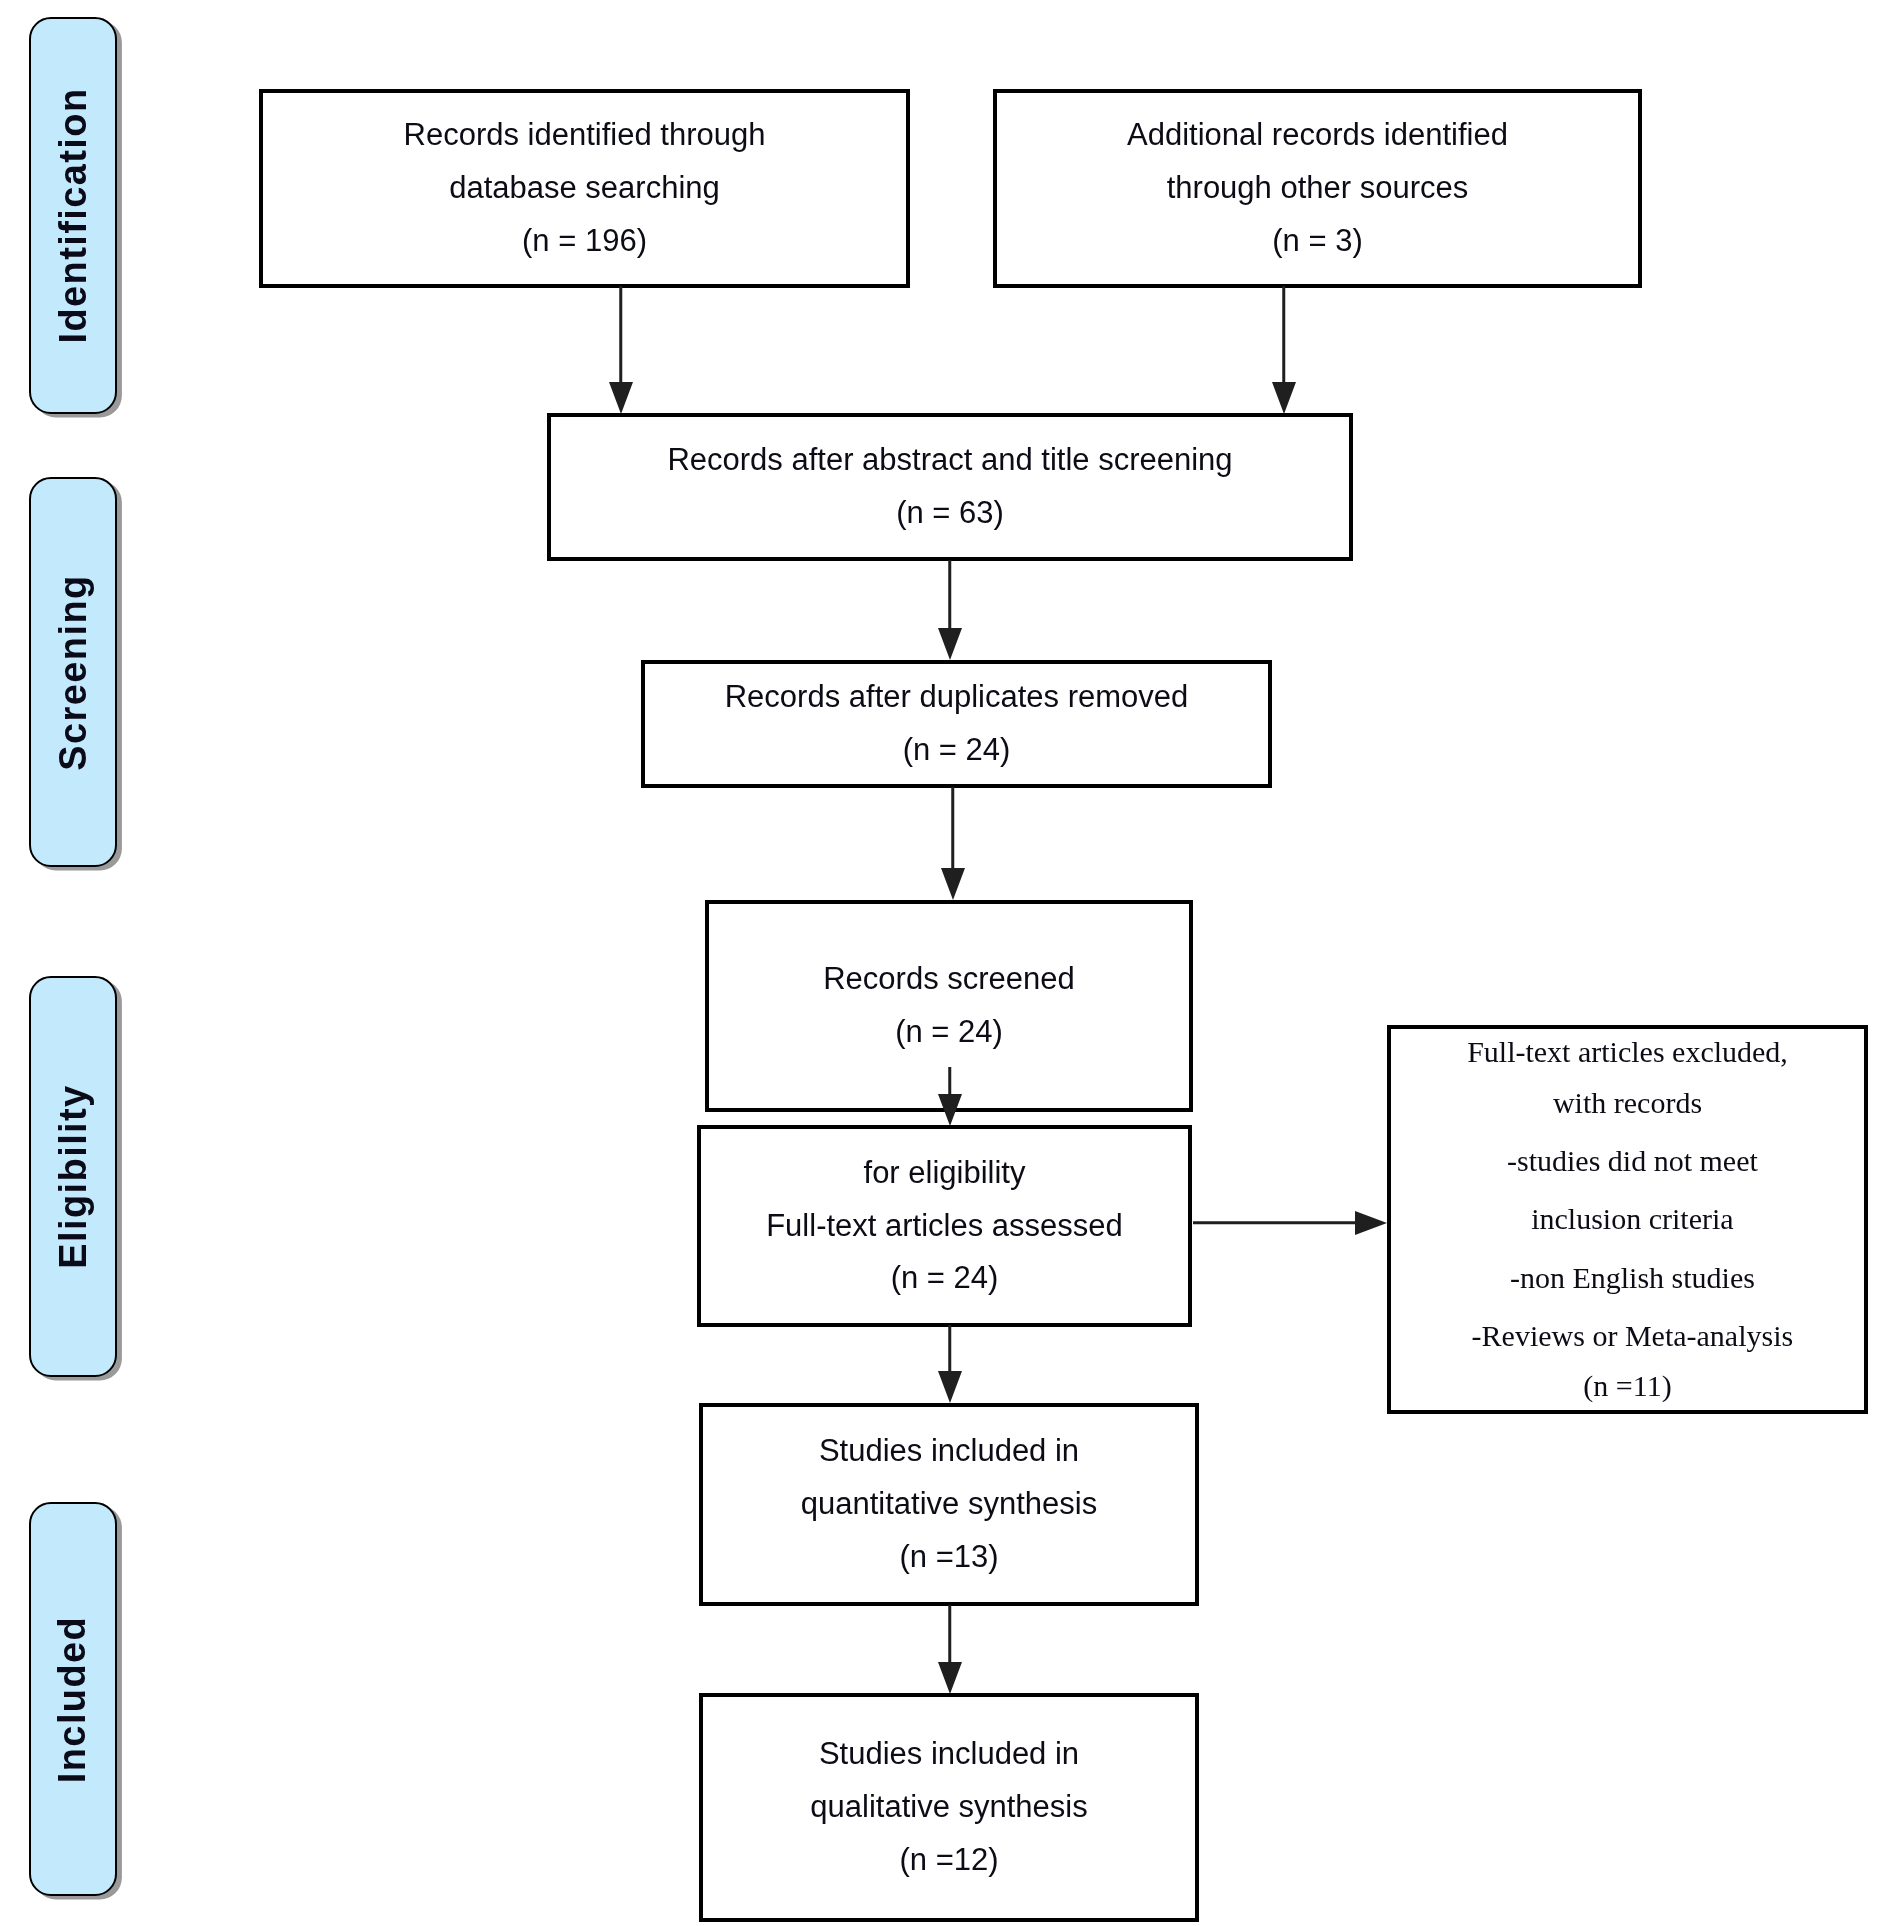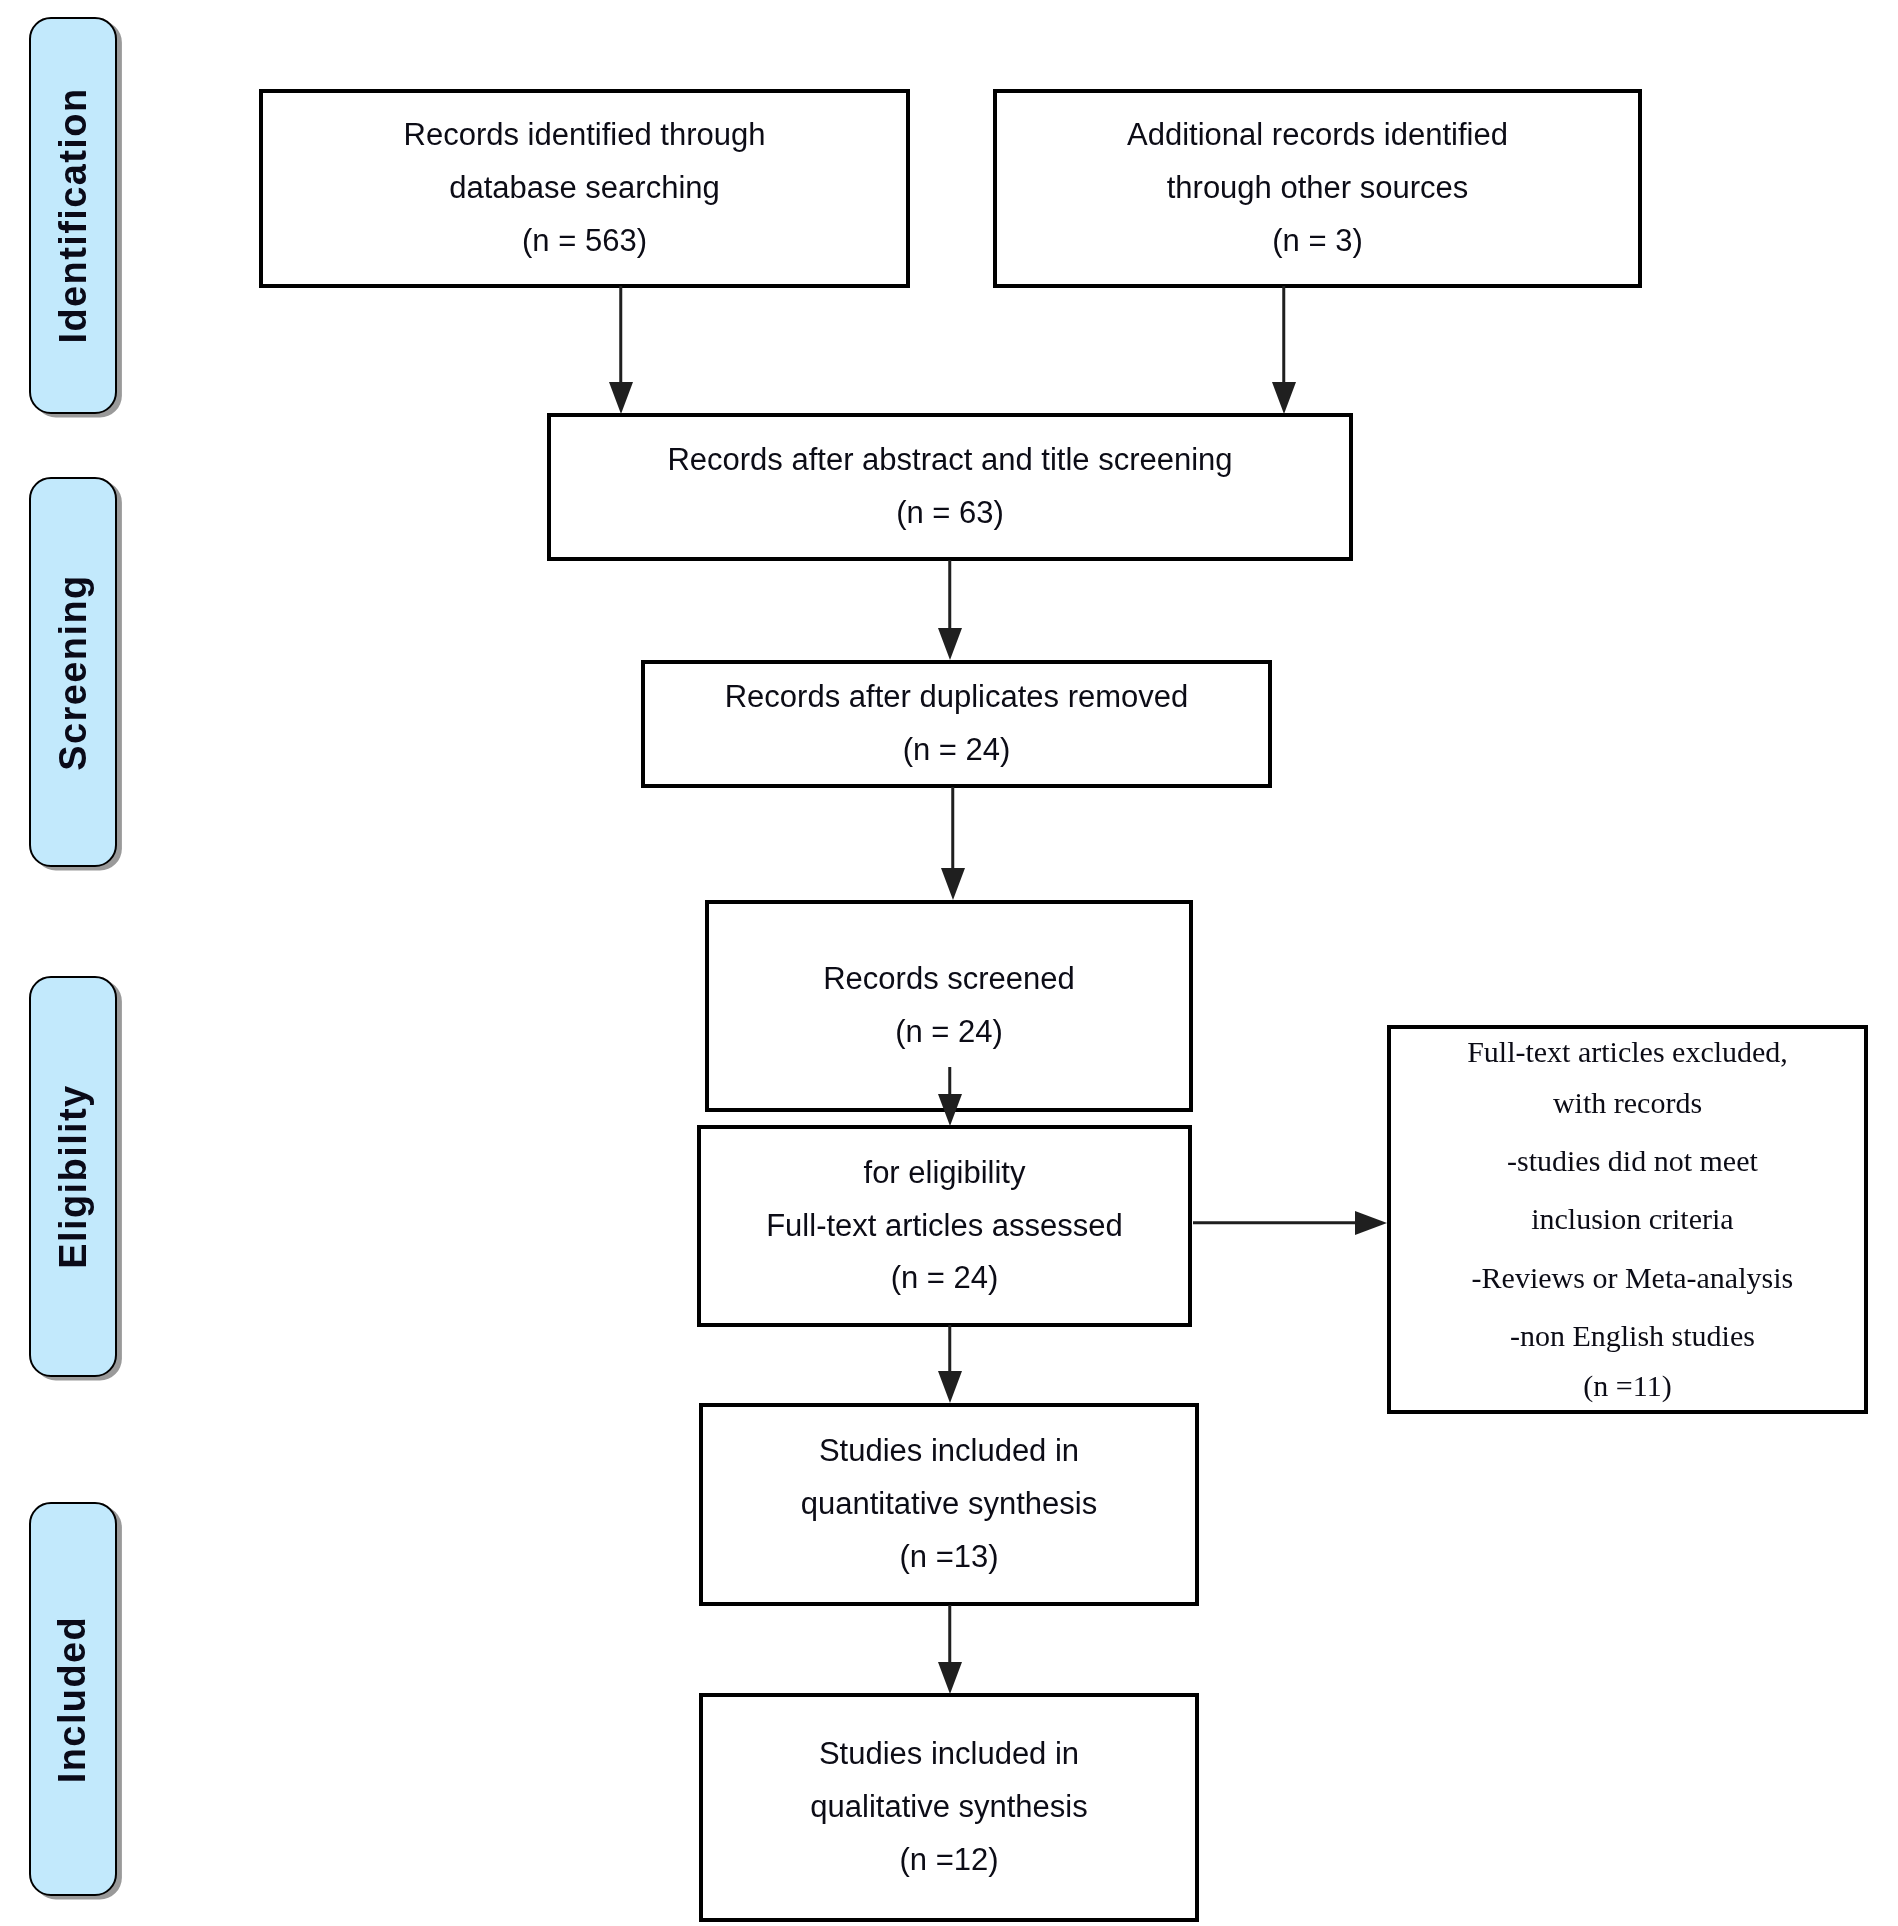--- a/index.html
+++ b/index.html
@@ -96,21 +96,21 @@
   <div class="stage" style="top:976px;height:401px">
     <span class="stage-text">Eligibility</span>
   </div>
   <div class="stage" style="top:1502px;height:394px">
     <span class="stage-text">Included</span>
   </div>
 
   <div class="fbox" style="left:259px;top:89px;width:651px;height:199px">
     <div class="line">Records identified through</div>
     <div class="line">database searching</div>
-    <div class="line">(n = 563)</div>
+    <div class="line">(n = 196)</div>
   </div>
   <div class="fbox" style="left:993px;top:89px;width:649px;height:199px">
     <div class="line">Additional records identified</div>
     <div class="line">through other sources</div>
     <div class="line">(n = 3)</div>
   </div>
 
   <div class="fbox" style="left:547px;top:413px;width:806px;height:148px">
     <div class="line">Records after abstract and title screening</div>
     <div class="line">(n = 63)</div>
@@ -130,22 +130,22 @@
     <div class="line">for eligibility</div>
     <div class="line">Full-text articles assessed</div>
     <div class="line">(n = 24)</div>
   </div>
 
   <div class="fbox excluded" style="left:1387px;top:1025px;width:481px;height:389px">
     <div class="line">Full-text articles excluded,</div>
     <div class="line">with records</div>
     <div class="line left">-studies did not meet</div>
     <div class="line left">inclusion criteria</div>
+    <div class="line left">-non English studies</div>
     <div class="line left">-Reviews or Meta-analysis</div>
-    <div class="line left">-non English studies</div>
     <div class="line">(n =11)</div>
   </div>
 
   <div class="fbox" style="left:699px;top:1403px;width:500px;height:203px">
     <div class="line">Studies included in</div>
     <div class="line">quantitative synthesis</div>
     <div class="line">(n =13)</div>
   </div>
 
   <div class="fbox" style="left:699px;top:1693px;width:500px;height:229px">

